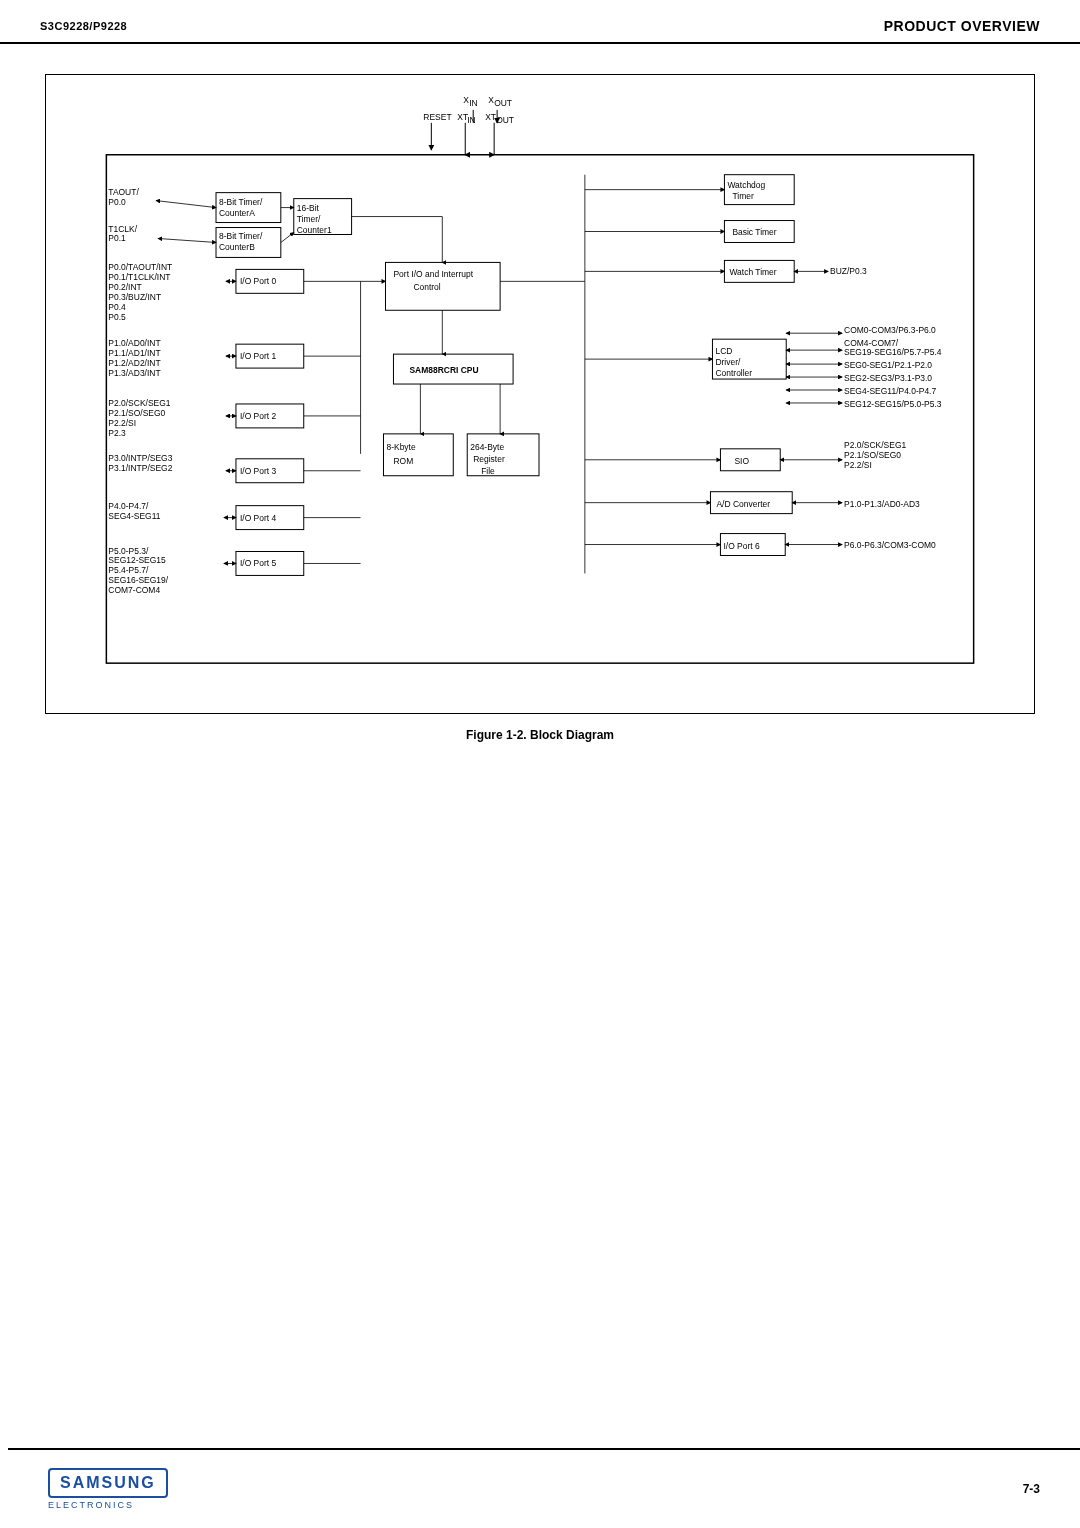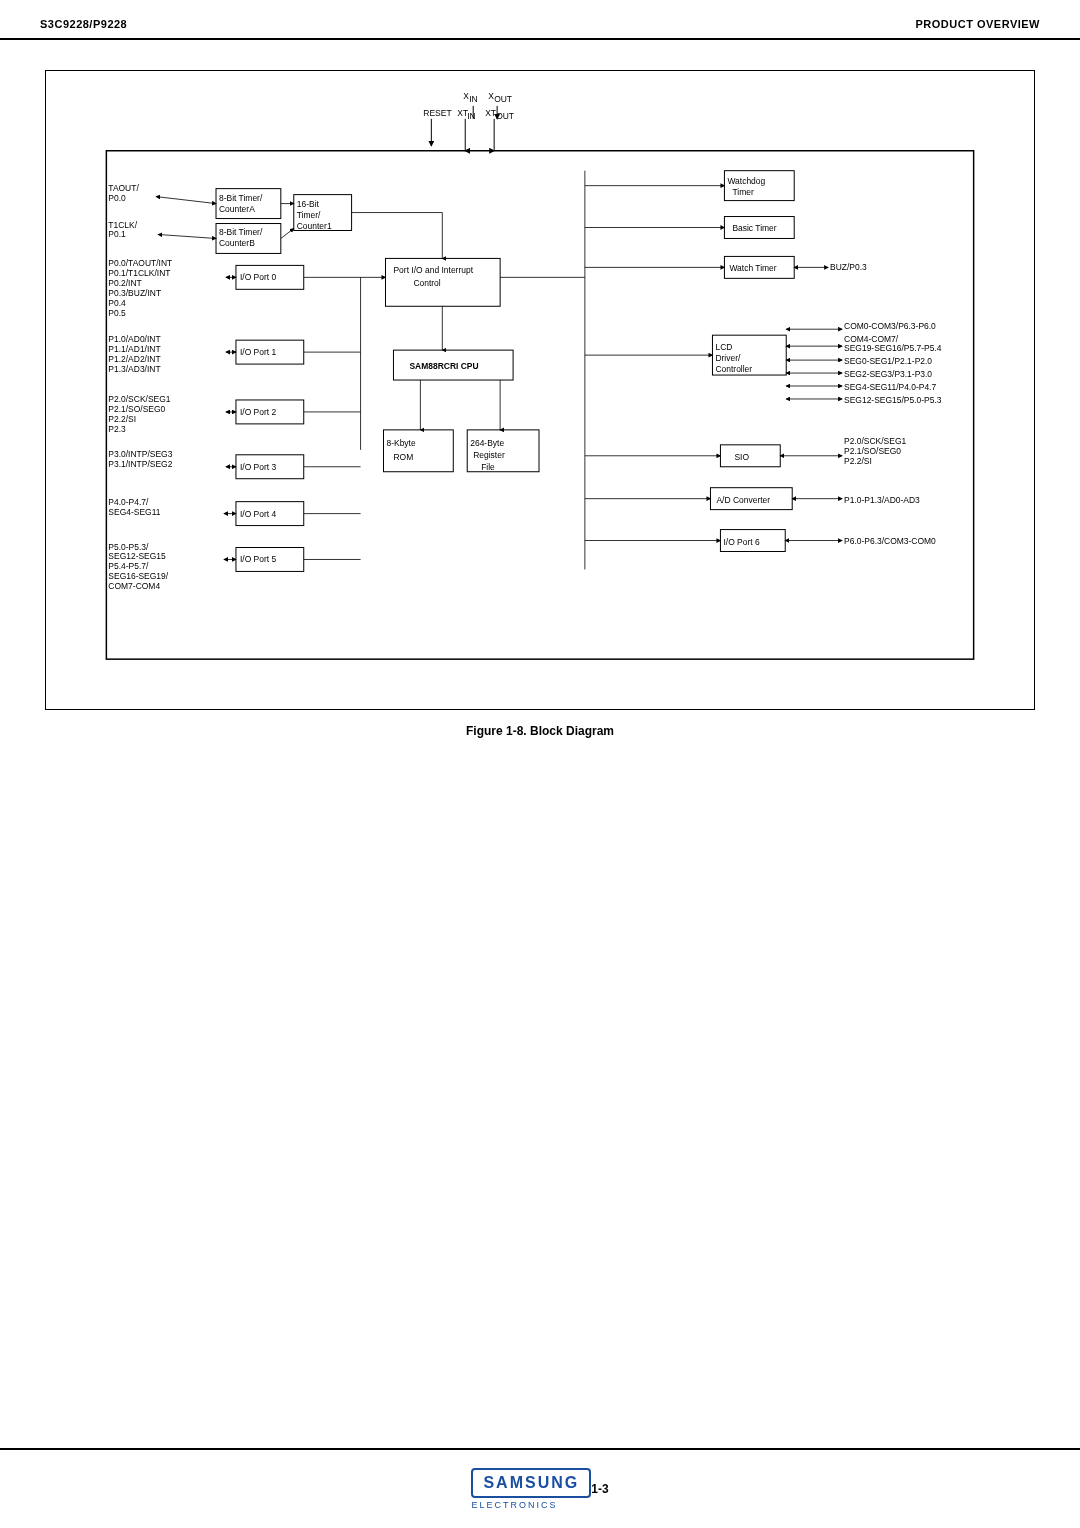--- a/index.html
+++ b/index.html
@@ -22,21 +22,21 @@
       border-bottom: 2px solid #000;
       margin-bottom: 0;
       gap: 48px;
     }
     .header-left {
       font-size: 11px;
       font-weight: bold;
       letter-spacing: 0.5px;
     }
     .header-right {
-      font-size: 11px;
+      font-size: 14px;
       font-weight: bold;
       letter-spacing: 0.5px;
     }
 
     
     .main-content {
       padding: 30px 40px 30px 40px;
     }
 
     .section-title {
@@ -66,27 +66,27 @@
       text-align: center;
       margin-top: 14px;
       font-size: 12px;
       font-weight: bold;
     }
 
     
     .page-footer {
       position: absolute;
       bottom: 0;
-      left: 0;
+      left: 8px;
       right: 0;
       height: 80px;
       border-top: 2px solid #000;
       display: flex;
       align-items: center;
-      justify-content: center;
+      justify-content: space-between;
       padding: 0 40px;
     }
     .samsung-logo {
       display: flex;
       flex-direction: column;
       align-items: flex-start;
     }
     .samsung-logo-box {
       border: 2px solid #1a4fa0;
       padding: 4px 10px;
@@ -364,24 +364,24 @@
 
       <line x1="540" y1="386" x2="676" y2="386" stroke="#000" stroke-width="0.8" marker-end="url(#arr-right)"></line>
 
       <line x1="540" y1="429" x2="666" y2="429" stroke="#000" stroke-width="0.8" marker-end="url(#arr-right)"></line>
 
       <line x1="540" y1="471" x2="676" y2="471" stroke="#000" stroke-width="0.8" marker-end="url(#arr-right)"></line>
 
     </svg>
   </div>
 
-  <div class="figure-caption">Figure 1-8. Block Diagram</div>
+  <div class="figure-caption">Figure 1-2. Block Diagram</div>
 </div>
 
 <div class="page-footer">
   <div class="samsung-logo">
     <div class="samsung-logo-box">
       <span class="samsung-text">SAMSUNG</span>
     </div>
     <span class="electronics-text">ELECTRONICS</span>
   </div>
-  <span class="page-number">1-3</span>
+  <span class="page-number">7-3</span>
 </div>
 
 </body></html>

